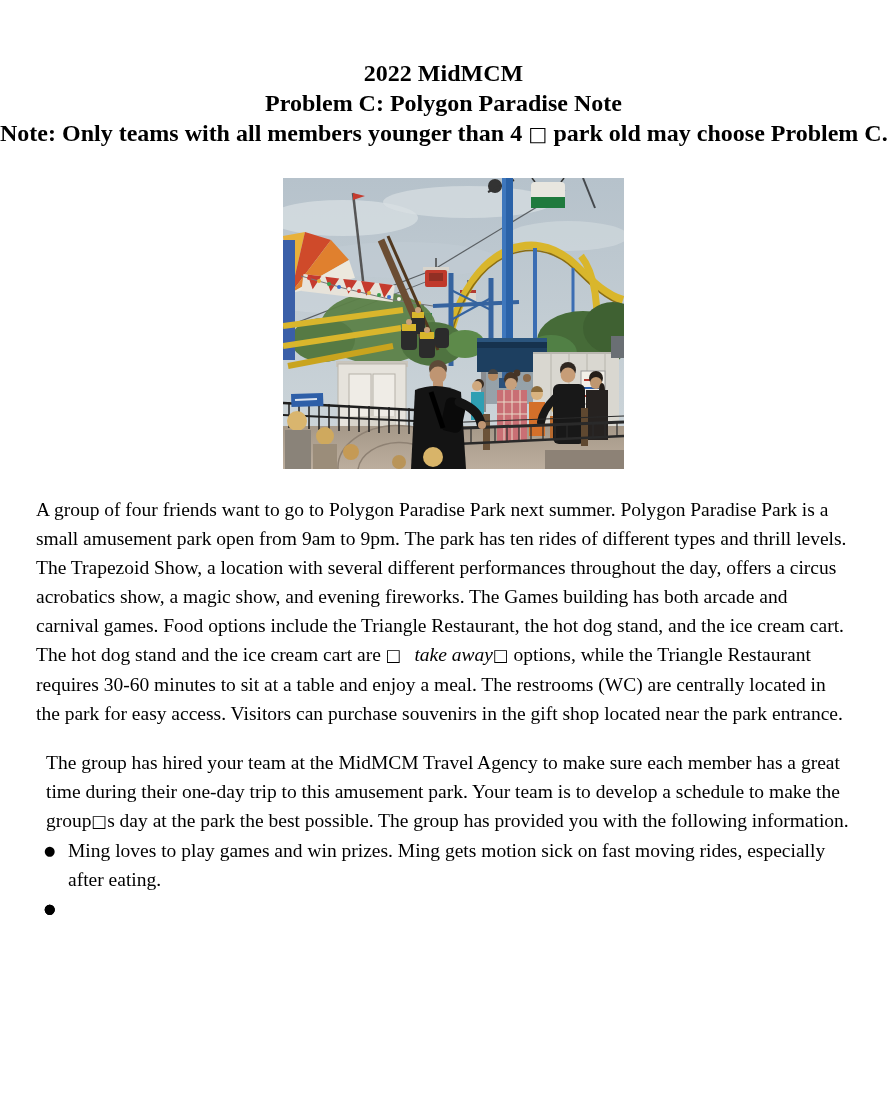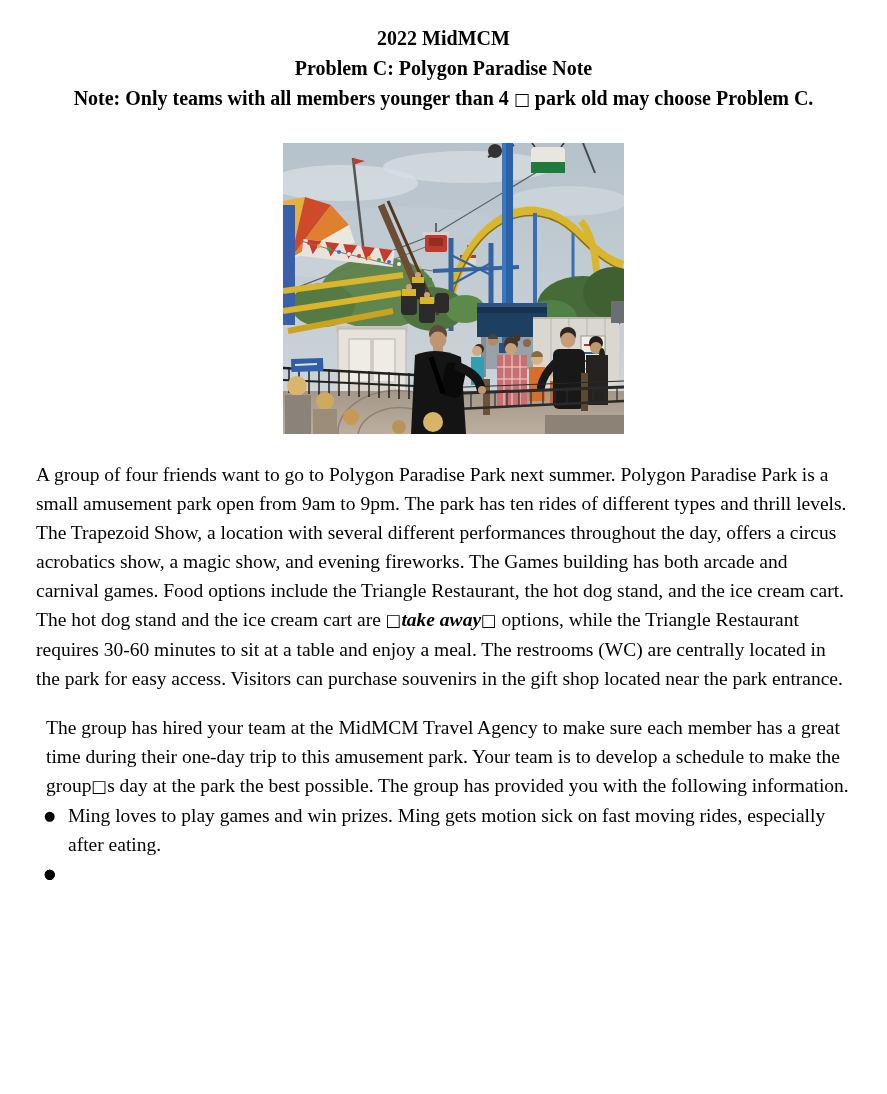--- a/index.html
+++ b/index.html
@@ -1,28 +1,28 @@
 <!DOCTYPE html>
 <html><head>
 <meta charset="utf-8">
 <style>
   html,body { margin:0; padding:0; background:#ffffff; }
   .page {
     position:relative; width:887px; height:1094px; overflow:hidden;
     background:#ffffff; color:#000;
     font-family:"Liberation Serif", serif;
   }
-  .header { padding-top:23px; text-align:center; font-weight:bold; font-size:20px; line-height:30px; }
+  .header { padding-top:23px; text-align:center; font-weight:bold; font-size:24px; line-height:30px;margin-top:35px; }
   .header-line { white-space:nowrap; }
   .photo-fig { margin:29px 0 0 283px; width:341px; height:291px; padding:0; }
   .photo-fig svg { display:block; }
   .content { margin:0 36px; font-size:19.5px; line-height:29px; }
   .p1 { margin:26px 0 0 0; }
   .p2 { margin:20px 0 0 10px; }
-  .bi { font-weight:bold; font-style:italic; }
+  .bi { font-weight:normal; font-style:italic;padding-left:13px; }
   .bold { font-weight:normal; }
   .tofu { font-family:"DejaVu Sans", sans-serif; font-weight:normal; font-style:normal; font-size:0.85em; }
   ul.friends { list-style:none; margin:0; padding:0; }
   ul.friends li { position:relative; padding-left:32px; }
   .bullet { position:absolute; left:8px; top:0; font-size:13px; line-height:29px; font-family:"DejaVu Sans", sans-serif; }
 </style>
 </head>
 <body>
 
 <div class="page">

